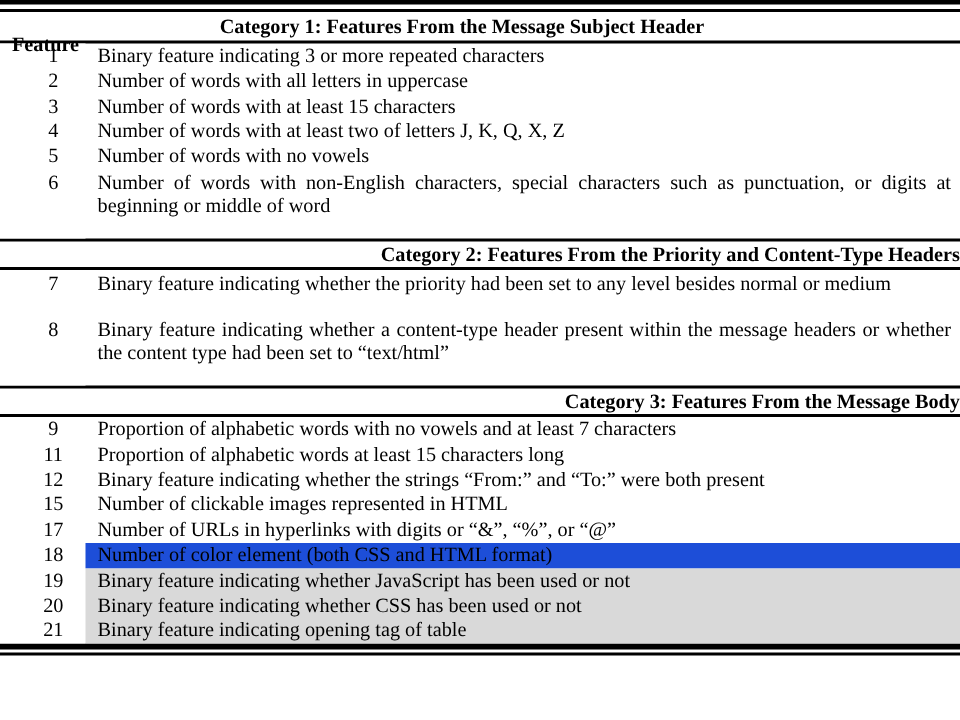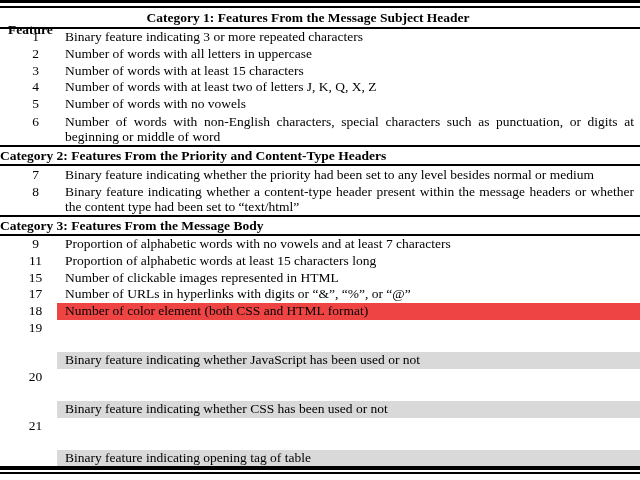--- a/index.html
+++ b/index.html
@@ -48,21 +48,21 @@
   .cat1-h {
     display: block;
     text-align: center;
     font-weight: bold;
     font-size: 13.5px;
     transform: translateX(-12px);
   }
   .cat-row {
     height: 17px;
     line-height: 17px;
-    text-align: left;
+    text-align: right;
     font-weight: bold;
     font-size: 13.5px;
   }
   .row {
     display: flex;
     align-items: stretch;
     line-height: 16.8px;
     font-size: 13.5px;
   }
   .row .num {
@@ -75,30 +75,30 @@
   }
   .row .desc {
     flex: 1;
     padding: 0 6px 0 8px;
   }
   .row.multi {
     line-height: 15px;
   }
   .row.multi .desc {
     padding-top: 1px;
-    padding-bottom: 1px;
+    padding-bottom: 15px;
   }
   .row.multi .num {
     padding-top: 1px;
   }
   .justify .desc {
     text-align: justify;
   }
-  .hl-y { background: #ef4444; }
-  .hl-g { background: #D9D9D9; margin-top: 32px; }
+  .hl-y { background: #1d4ed8; }
+  .hl-g { background: #D9D9D9; }
 </style>
 </head>
 <body>
 
 <div class="page">
 
   <div class="top-rule"></div>
 
   <div class="header-row">
     <span class="feature-h">Feature</span>
@@ -151,20 +151,24 @@
 
   <div class="row">
     <div class="num">9</div>
     <div class="desc">Proportion of alphabetic words with no vowels and at least 7 characters</div>
   </div>
   <div class="row">
     <div class="num">11</div>
     <div class="desc">Proportion of alphabetic words at least 15 characters long</div>
   </div>
   <div class="row">
+    <div class="num">12</div>
+    <div class="desc">Binary feature indicating whether the strings “From:” and “To:” were both present</div>
+  </div>
+  <div class="row">
     <div class="num">15</div>
     <div class="desc">Number of clickable images represented in HTML</div>
   </div>
   <div class="row">
     <div class="num">17</div>
     <div class="desc">Number of URLs in hyperlinks with digits or “&amp;”, “%”, or “@”</div>
   </div>
   <div class="row">
     <div class="num">18</div>
     <div class="desc hl-y">Number of color element (both CSS and HTML format)</div>

